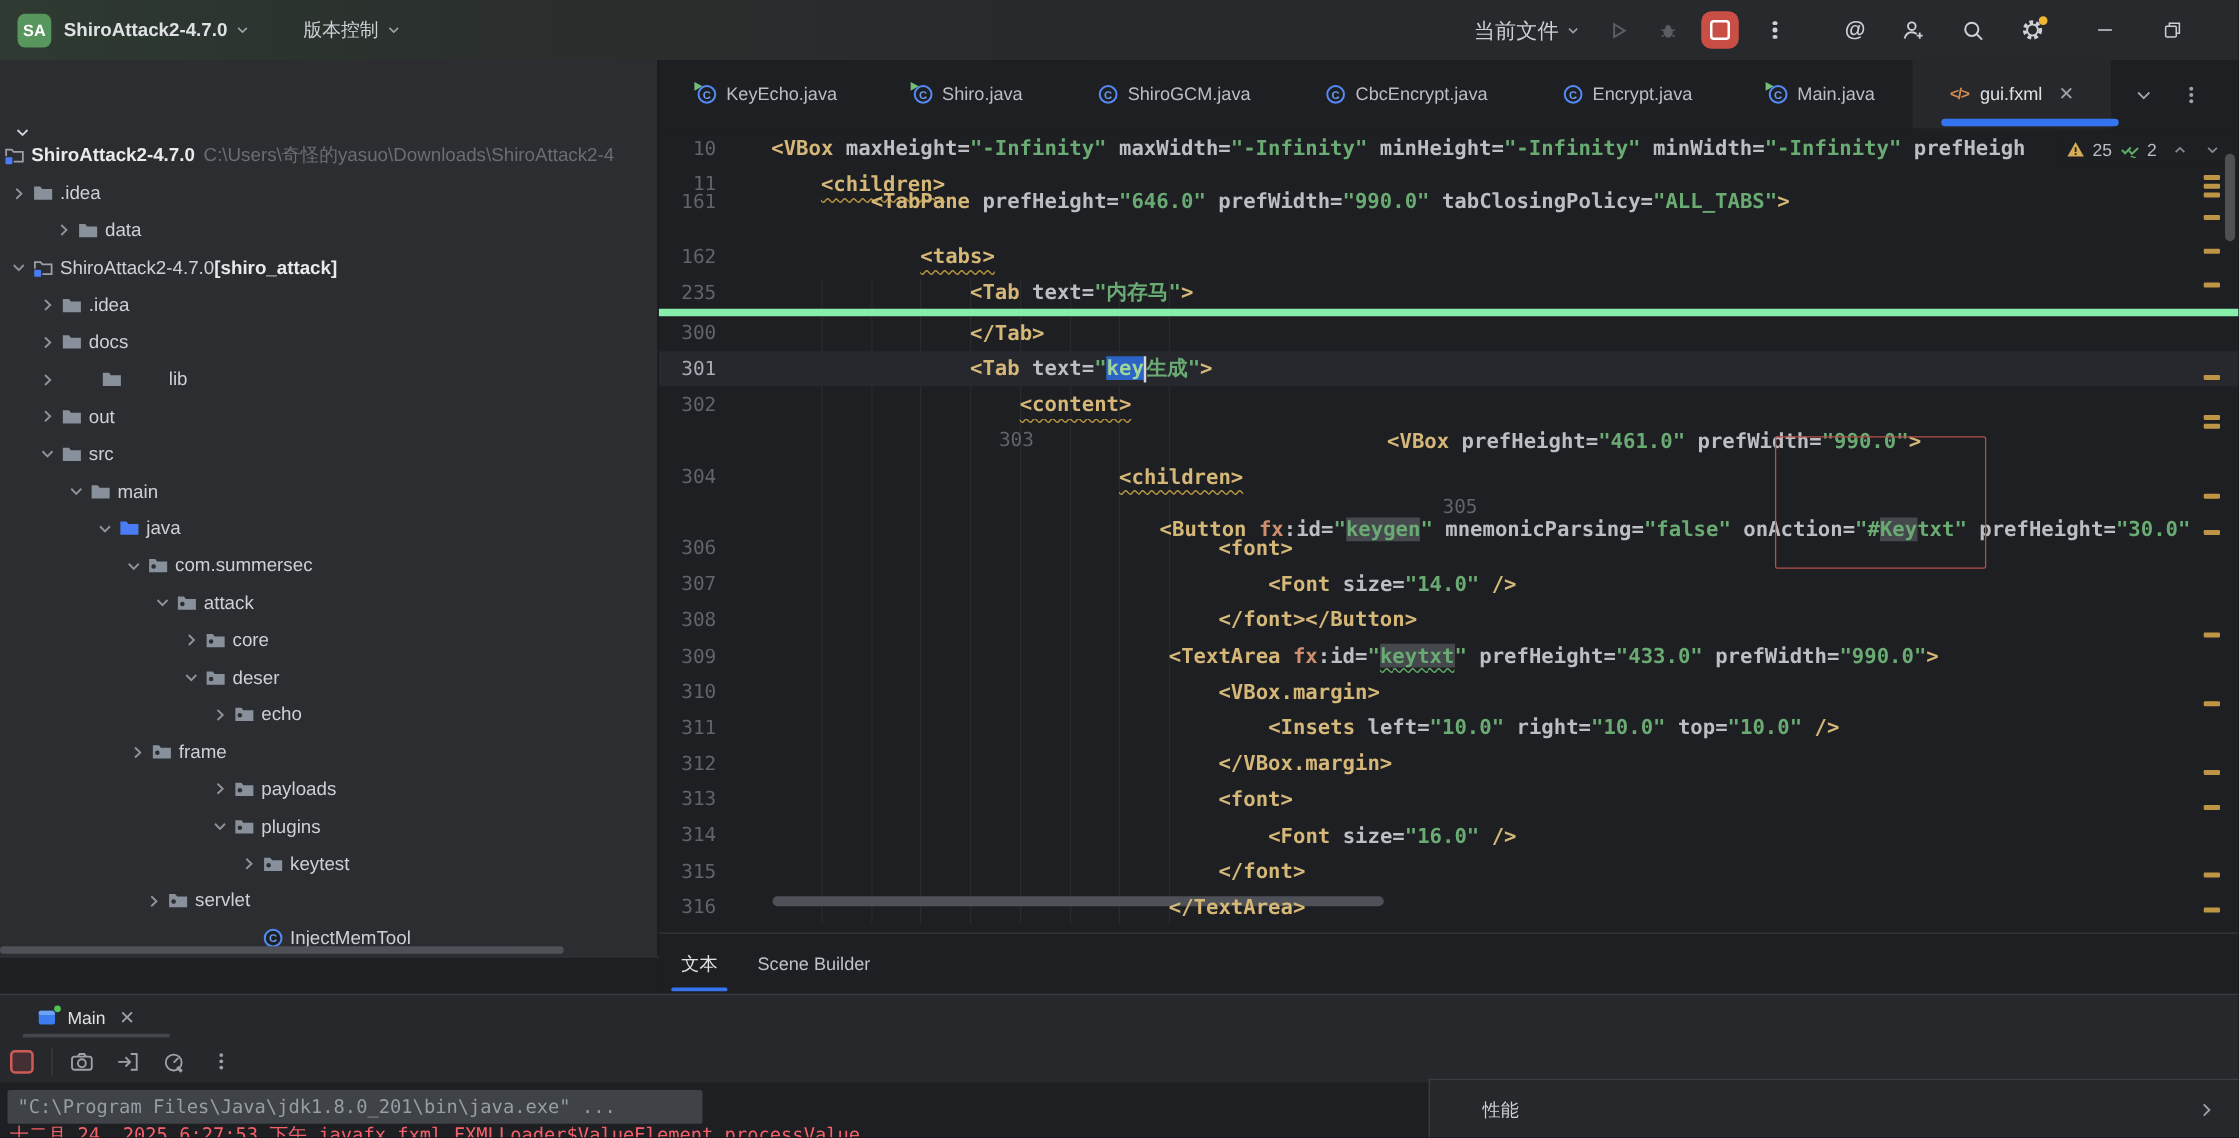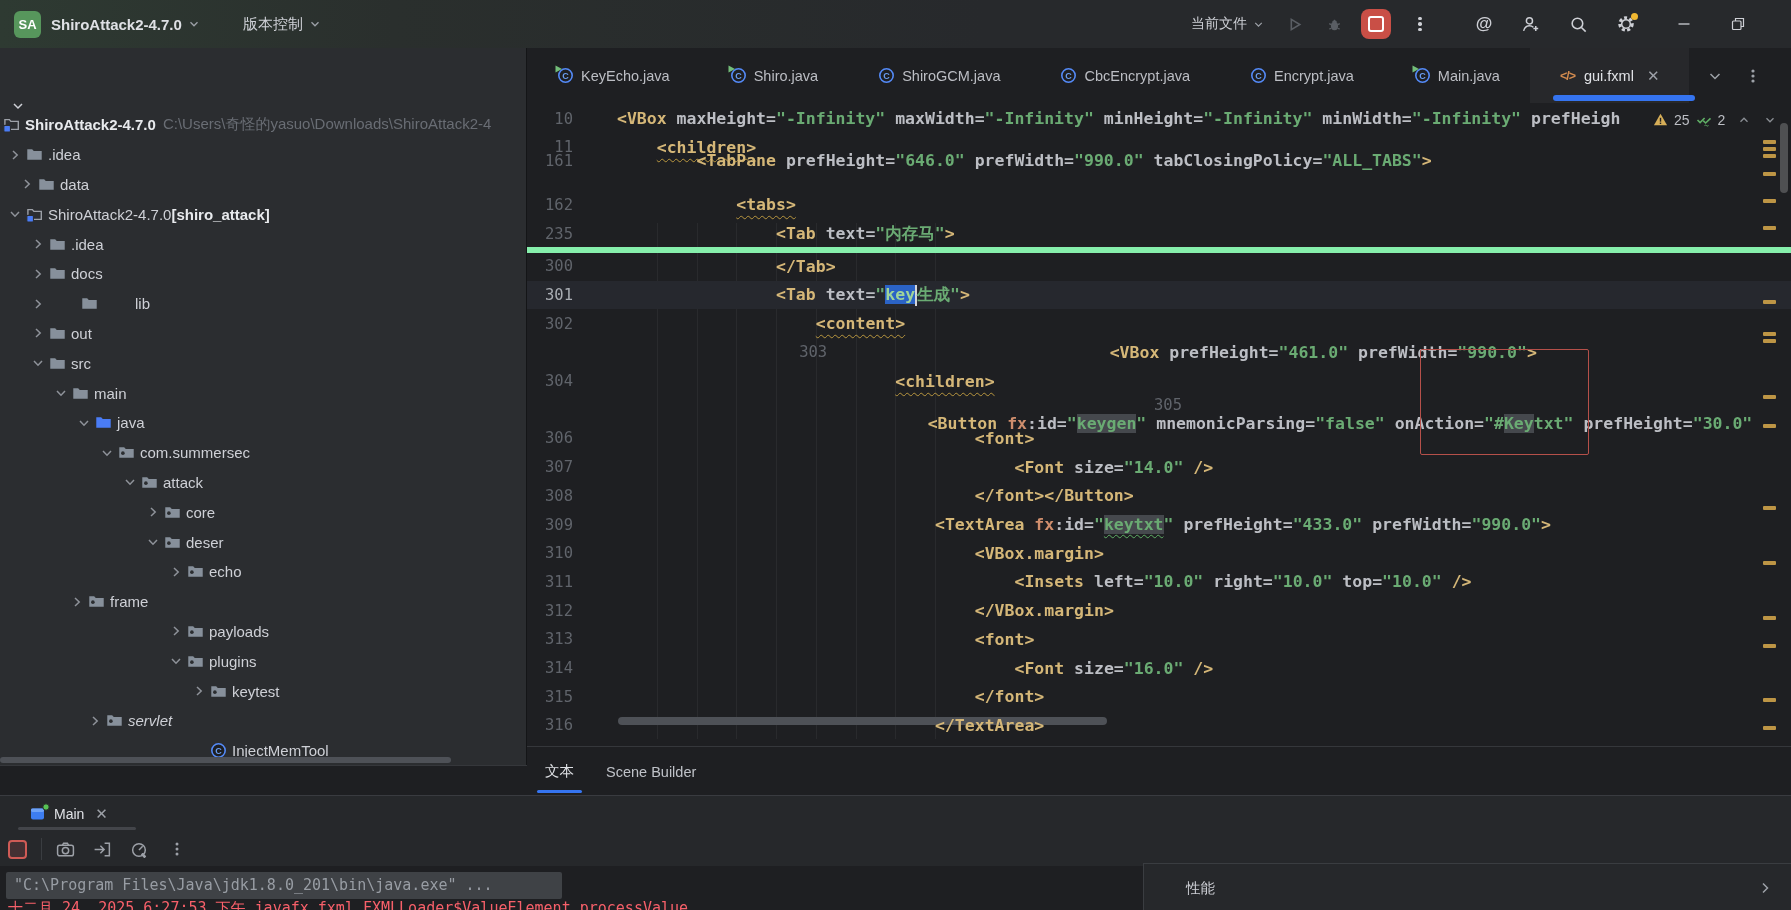--- a/index.html
+++ b/index.html
@@ -102,21 +102,21 @@
           <path d="M4 6l4 4 4-4" stroke="#9da1a8" stroke-width="1.5" fill="none"></path>
         </svg>
     </div>
     <div class="tb-item tb-vcs">
       <span>版本控制</span>
       <svg width="14" height="14" viewBox="0 0 16 16">
           <path d="M4 6l4 4 4-4" stroke="#9da1a8" stroke-width="1.5" fill="none"></path>
         </svg>
     </div>
     <div class="tb-right">
-      <div class="tb-item" style="font-size:14px;color:#ced0d6">
+      <div class="tb-item" style="font-size:17px;color:#ced0d6">
         <span>当前文件</span>
         <svg width="13" height="13" viewBox="0 0 16 16">
             <path d="M4 6l4 4 4-4" stroke="#9da1a8" stroke-width="1.5" fill="none"></path>
           </svg>
       </div>
       <div class="tb-ic" style="margin-left:16px">
         <svg width="17" height="17" viewBox="0 0 16 16">
             <path d="M5 3.2v9.6l8-4.8z" fill="none" stroke="#5a5e64" stroke-width="1.5"></path>
           </svg>
       </div>
@@ -197,21 +197,21 @@
               <path d="M6 4l4.2 4L6 12" stroke="#8f939a" stroke-width="1.5" fill="none"></path>
             </svg>
           </span>
           <span class="ticon">
             <svg width="17" height="17" viewBox="0 0 16 16">
               <path d="M1.2 3h4.6l1.5 1.8h7.5V13H1.2z" fill="#87909b"></path>
             </svg>
           </span>
           <span class="tlabel">.idea</span>
         </div>
-        <div class="trow" style="padding-left: 16px;">
+        <div class="trow" style="padding-left: 16px; margin-left: 24px;">
           <span class="chev">
             <svg width="16" height="16" viewBox="0 0 16 16">
               <path d="M6 4l4.2 4L6 12" stroke="#8f939a" stroke-width="1.5" fill="none"></path>
             </svg>
           </span>
           <span class="ticon">
             <svg width="17" height="17" viewBox="0 0 16 16">
               <path d="M1.2 3h4.6l1.5 1.8h7.5V13H1.2z" fill="#87909b"></path>
             </svg>
           </span>
@@ -386,21 +386,21 @@
             </svg>
           </span>
           <span class="ticon">
             <svg width="17" height="17" viewBox="0 0 16 16">
               <path d="M1.2 3h4.6l1.5 1.8h7.5V13H1.2z" fill="#87909b"></path>
               <circle cx="4.6" cy="8.6" r="1.7" fill="#2b2d30"></circle>
             </svg>
           </span>
           <span class="tlabel">echo</span>
         </div>
-        <div class="trow" style="padding-left: 66px;">
+        <div class="trow" style="padding-left: 99px;">
           <span class="chev">
             <svg width="16" height="16" viewBox="0 0 16 16">
               <path d="M6 4l4.2 4L6 12" stroke="#8f939a" stroke-width="1.5" fill="none"></path>
             </svg>
           </span>
           <span class="ticon">
             <svg width="17" height="17" viewBox="0 0 16 16">
               <path d="M1.2 3h4.6l1.5 1.8h7.5V13H1.2z" fill="#87909b"></path>
               <circle cx="4.6" cy="8.6" r="1.7" fill="#2b2d30"></circle>
             </svg>
@@ -442,21 +442,21 @@
             </svg>
           </span>
           <span class="ticon">
             <svg width="17" height="17" viewBox="0 0 16 16">
               <path d="M1.2 3h4.6l1.5 1.8h7.5V13H1.2z" fill="#87909b"></path>
               <circle cx="4.6" cy="8.6" r="1.7" fill="#2b2d30"></circle>
             </svg>
           </span>
           <span class="tlabel">keytest</span>
         </div>
-        <div class="trow" style="padding-left: 84px; font-style: italic;">
+        <div class="trow" style="padding-left: 112px;">
           <span class="chev">
             <svg width="16" height="16" viewBox="0 0 16 16">
               <path d="M6 4l4.2 4L6 12" stroke="#8f939a" stroke-width="1.5" fill="none"></path>
             </svg>
           </span>
           <span class="ticon">
             <svg width="17" height="17" viewBox="0 0 16 16">
               <path d="M1.2 3h4.6l1.5 1.8h7.5V13H1.2z" fill="#87909b"></path>
               <circle cx="4.6" cy="8.6" r="1.7" fill="#2b2d30"></circle>
             </svg>

